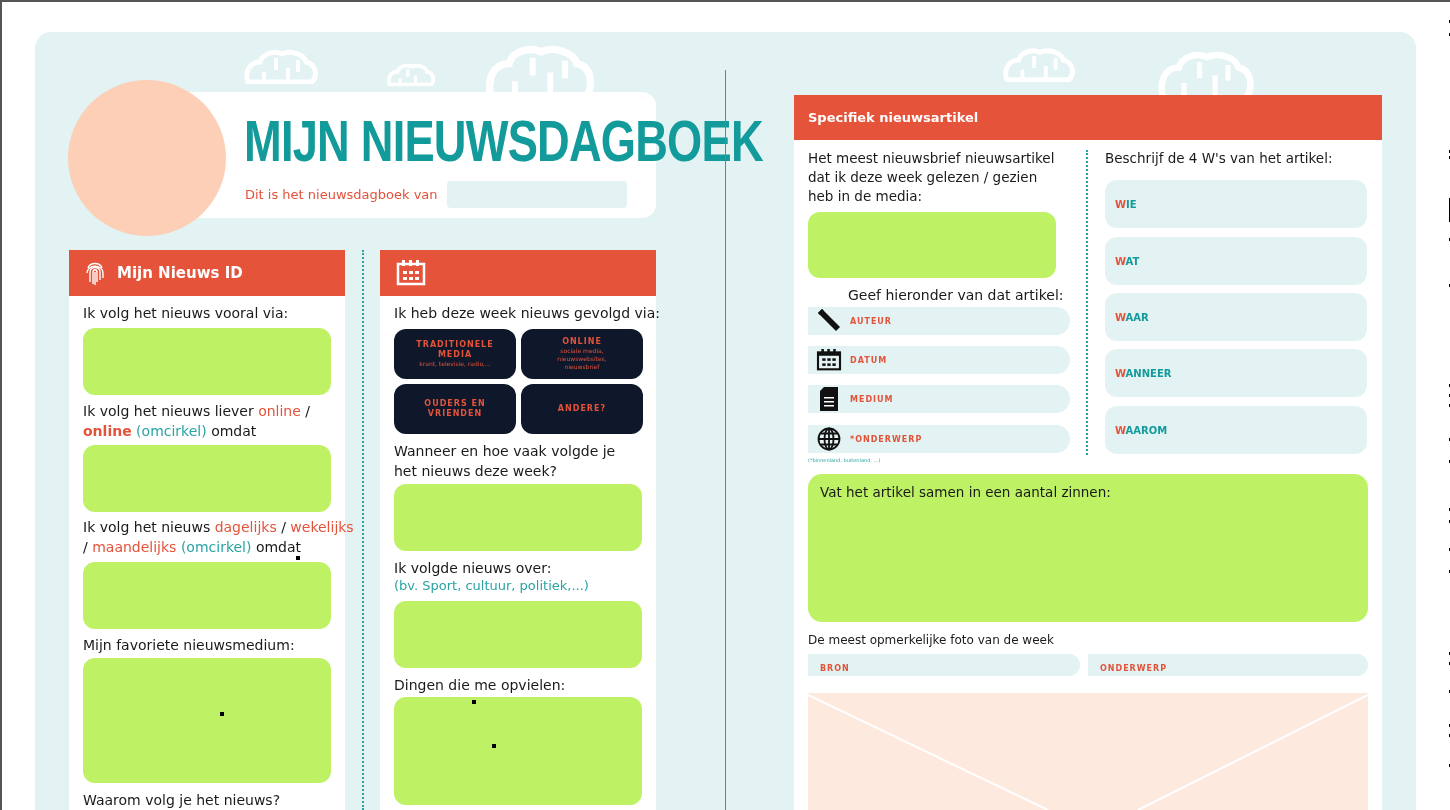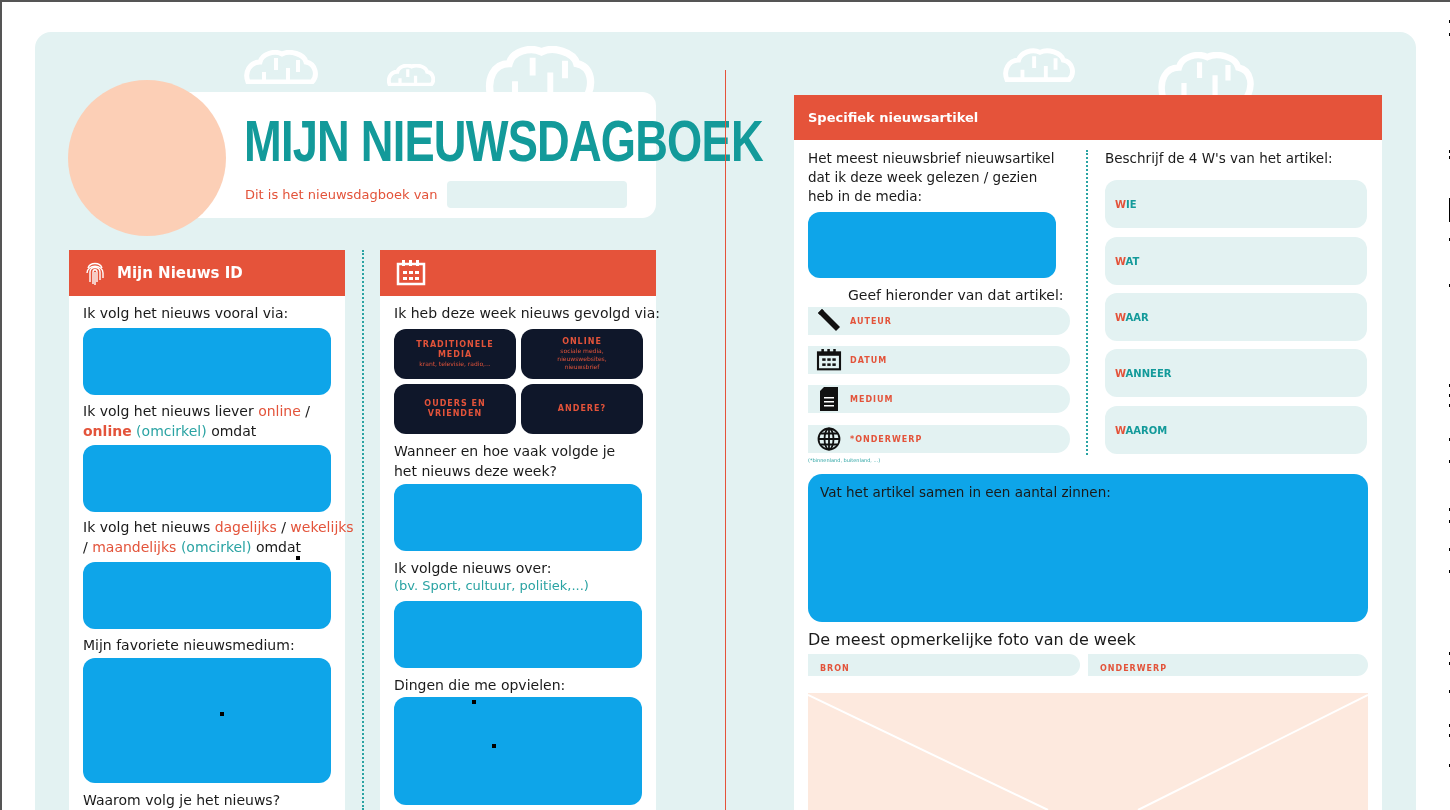--- a/index.html
+++ b/index.html
@@ -19,21 +19,21 @@
     .owner-input { position: absolute; left: 447px; top: 181px; width: 180px; height: 27px; background: #e3f2f2; border-radius: 4px; }
 
     
     .panel { position: absolute; background: #fff; }
     .panel-head { position: absolute; left: 0; top: 0; right: 0; height: 46px; background: #e5533a; color: #fff; font-weight: bold; font-size: 15px; display: flex; align-items: center; }
     .panel-head .icon { margin-left: 16px; margin-right: 12px; display: flex; align-items: center; }
     .q { position: absolute; font-size: 14px; line-height: 20px; color: #1a1a1a; white-space: nowrap; }
     .q .red { color: #e3533a; font-weight: bold; }
     .q .teal { color: #2aa3a3; }
     .hint { position: absolute; font-size: 13px; color: #2aa3a3; white-space: nowrap; }
-    .box { position: absolute; background: #0ea5e9; border-radius: 12px; }
+    .box { position: absolute; background: #bef264; border-radius: 12px; }
 
     .chip { position: absolute; background: #0f172a; border-radius: 12px; display: flex; flex-direction: column; align-items: center; justify-content: center; text-align: center; }
     .chip .ct { font-size: 8px; font-weight: bold; color: #e3533a; letter-spacing: 1px; line-height: 10px; }
     .chip .cs { font-size: 6px; color: #e3533a; line-height: 8px; }
 
     .dotline-v { position: absolute; width: 0; border-left: 2px dotted #2aa3a3; }
     .divider-red { position: absolute; left: 725px; top: 70px; width: 1px; height: 740px; background: #e5533a; }
 
     .field-row { position: absolute; left: 808px; width: 262px; height: 28px; background: #e3f2f2; border-radius: 0 14px 14px 0; display: flex; align-items: center; }
     .field-row .ficon { position: absolute; left: 6px; top: 1px; width: 30px; height: 26px; display: flex; align-items: center; justify-content: center; }
@@ -254,21 +254,21 @@
     <span class="wl"><span class="w">W</span><span>ANNEER</span></span>
   </div>
 <div class="w-box" style="top:406px;">
     <span class="wl"><span class="w">W</span><span>AAROM</span></span>
   </div>
 
 <div class="box" style="left:808px;top:474px;width:560px;height:148px;border-radius:14px;">
   <div class="q" style="left:12px;top:8px;font-size:13.5px;">Vat het artikel samen in een aantal zinnen:</div>
 </div>
 
-<div class="q" style="left:808px;top:630px;font-size:16px;">De meest opmerkelijke foto van de week</div>
+<div class="q" style="left:808px;top:630px;font-size:12px;">De meest opmerkelijke foto van de week</div>
 <div class="pill" style="left:808px;width:272px;">
     <span>BRON</span>
   </div>
 <div class="pill" style="left:1088px;width:280px;">
     <span>ONDERWERP</span>
   </div>
 
 <div class="photo">
   <svg width="560" height="117" viewBox="0 0 560 117">
       <path d="M0 2 L240 117 M560 2 L330 117" stroke="#fff" stroke-width="2" fill="none"></path>

